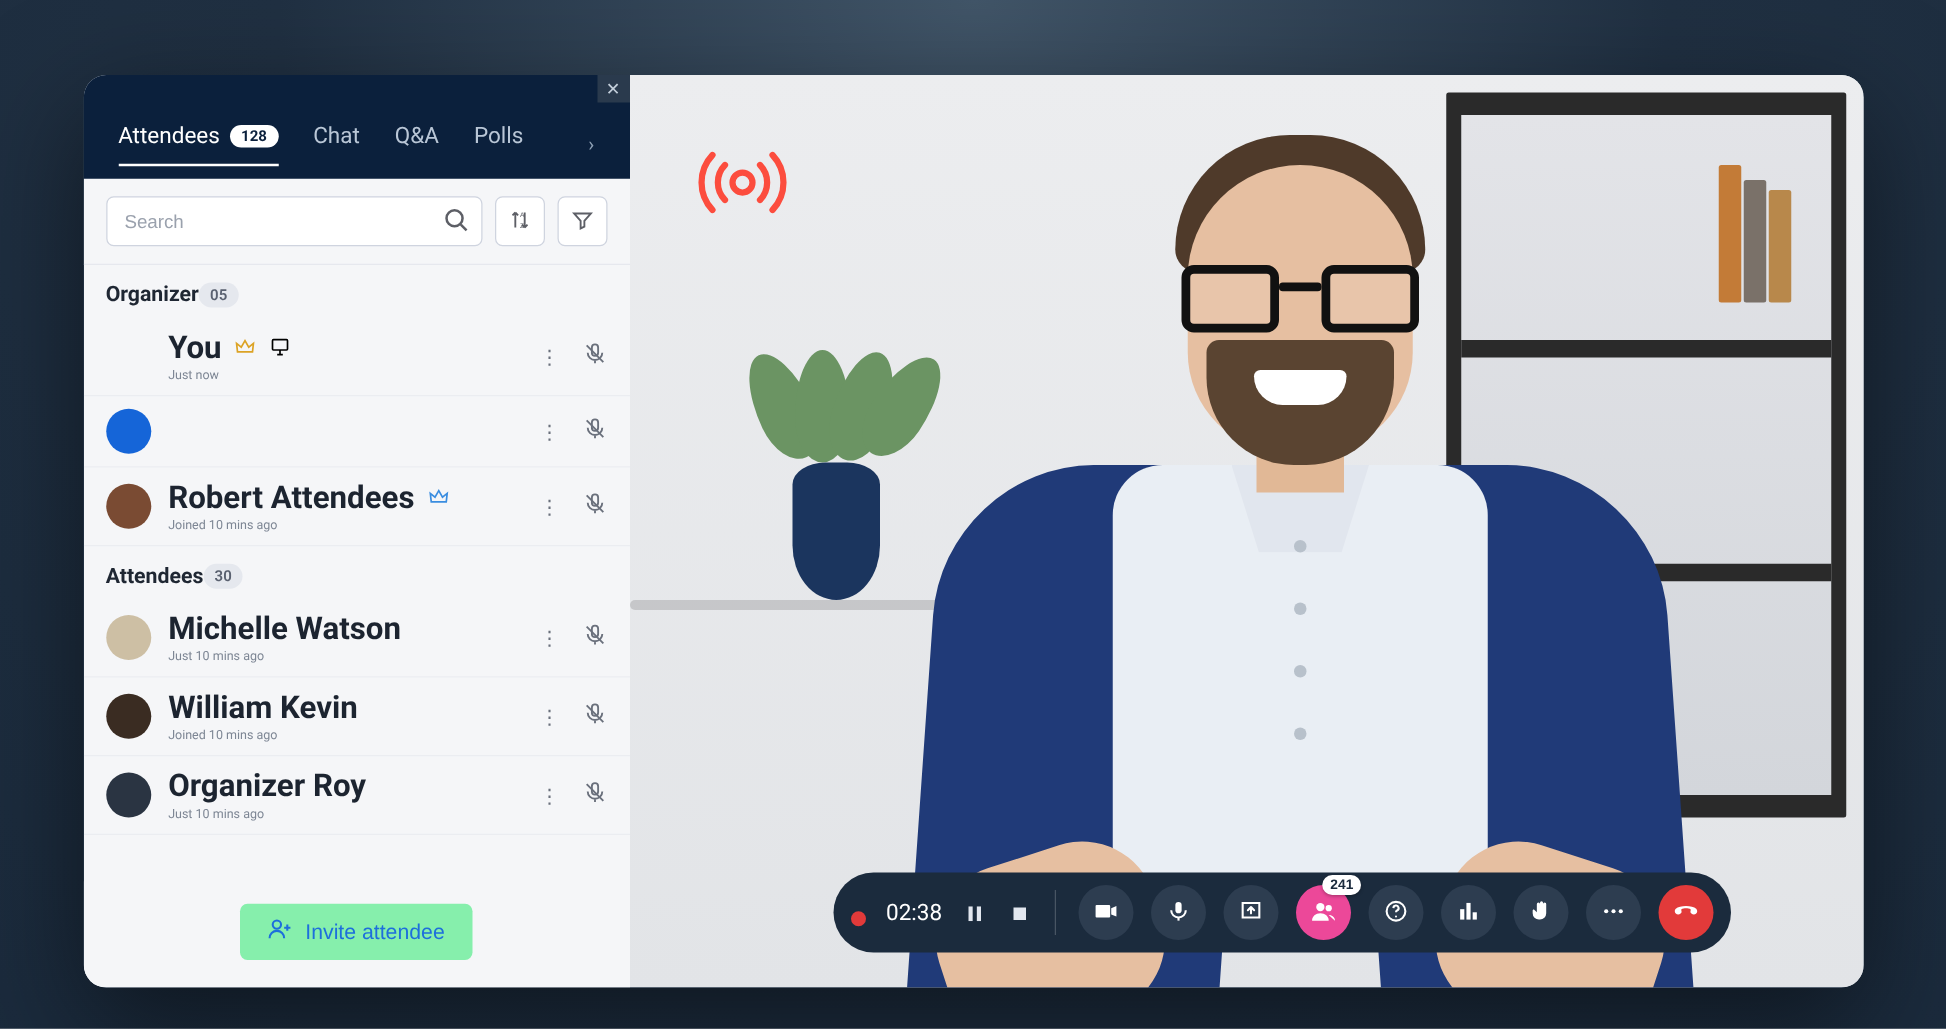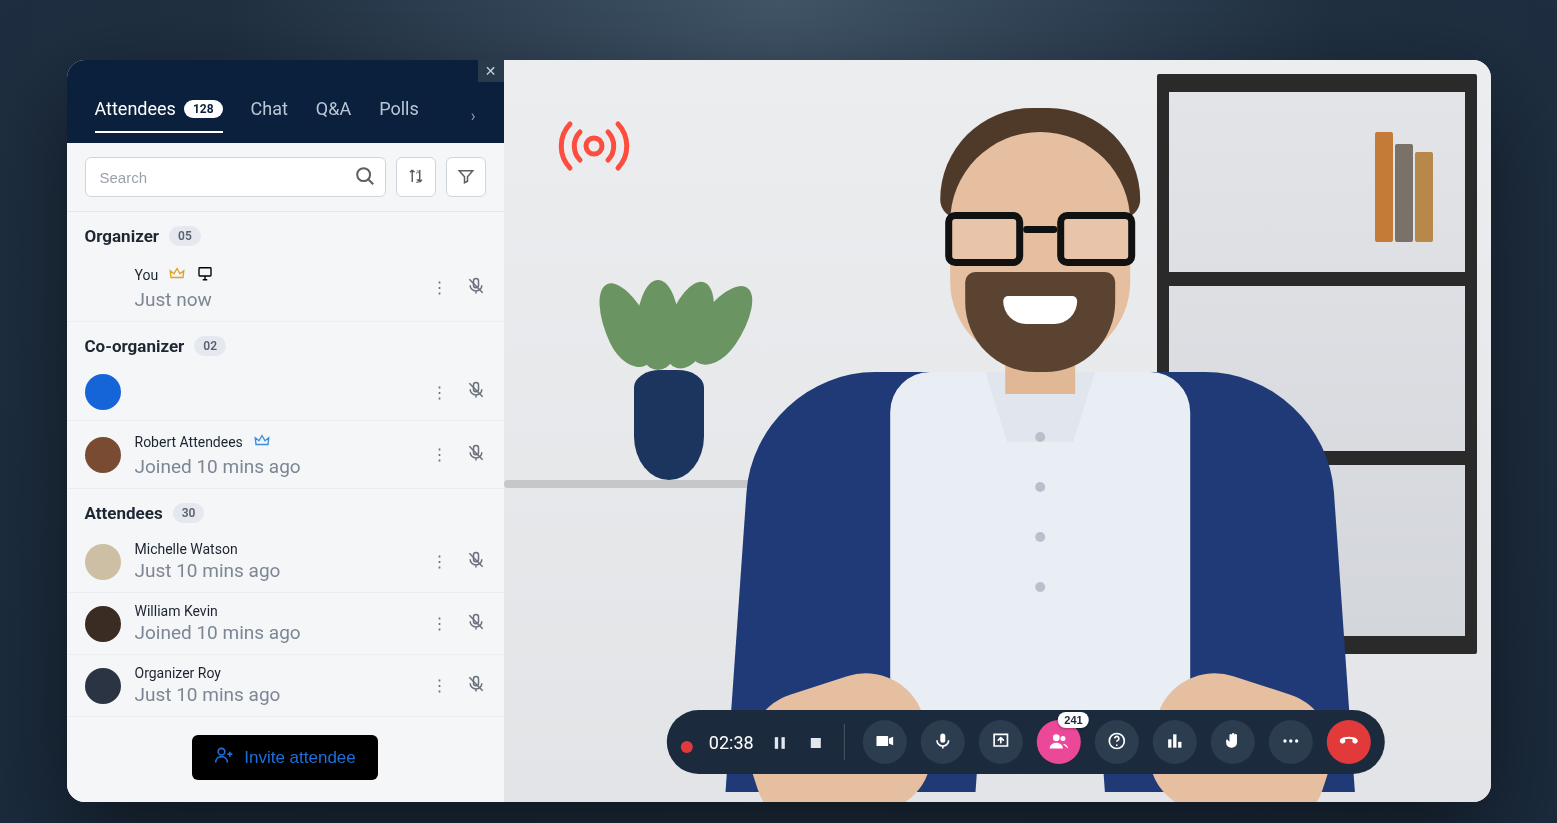--- a/index.html
+++ b/index.html
@@ -43,36 +43,36 @@
   .search-box { flex: 1; position: relative; }
   .search-box input {
     width: 100%; height: 40px; border: 1px solid #cfd4df; border-radius: 6px; padding: 0 42px 0 14px;
     font-size: 15px; background: #fff; color: #333;
   }
   .search-box input::placeholder { color: #9aa1ad; }
   .search-box .search-icon { position: absolute; right: 10px; top: 8px; color: #5d5f66; }
   .sq-btn { width: 40px; height: 40px; border: 1px solid #cfd4df; border-radius: 6px; background: #fff; color: #5d5f66; display: flex; align-items: center; justify-content: center; cursor: pointer; }
 
   .list { flex: 1; overflow: auto; }
-  .section-title { display: flex; align-items: center; gap: 10px; padding: 14px 18px 8px 18px; font-size: 17px; font-weight: 700; color: #1f2733; }
+  .section-title { display: flex; align-items: center; padding: 14px 18px 8px 18px; font-size: 17px; font-weight: 700; color: #1f2733; }
   .section-title .mini-pill { background: #e5e8ee; color: #5a6170; font-size: 12px; font-weight: 600; border-radius: 999px; padding: 3px 9px; }
 
   .attendee { display: flex; align-items: center; padding: 10px 18px; border-bottom: 1px solid #ebedf1; }
   .avatar { width: 36px; height: 36px; border-radius: 50%; margin-right: 14px; flex-shrink: 0; }
   .att-info { flex: 1; min-width: 0; }
   .att-name-row { display: flex; align-items: center; gap: 10px; }
-  .att-name { font-size: 14px; color: #1c2430; font-weight: 400; }
-  .att-sub { font-size: 19px; color: #7d8694; margin-top: 2px; }
+  .att-name { font-size: 25px; color: #1c2430; font-weight: 700; }
+  .att-sub { font-size: 10px; color: #7d8694; margin-top: 2px; }
   .role-ico { color: #dca325; }
   .role-ico.blue { color: #3a8de0; }
   .row-actions { display: flex; gap: 18px; align-items: center; color: #6a707c; }
   .row-actions > * { cursor: pointer; }
 
   .invite-bar { padding: 18px 0 22px 0; display: flex; justify-content: center; background: #f5f6f8; }
-  .invite-btn { display: flex; align-items: center; gap: 10px; color: #1d6fdc; background: #000000; border: none; border-radius: 6px; padding: 10px 22px; font-size: 17px; font-weight: 500; cursor: pointer; }
+  .invite-btn { display: flex; align-items: center; gap: 10px; color: #1d6fdc; background: #86efac; border: none; border-radius: 6px; padding: 10px 22px; font-size: 17px; font-weight: 500; cursor: pointer; }
 
   
   .video-area {
     flex: 1; position: relative; background: #dfe2e5; overflow: hidden;
   }
   .scene { position: absolute; inset: 0; }
   .wall { position: absolute; inset: 0; background: linear-gradient(180deg,#ecedef 0%, #e2e4e7 100%); }
   .shelf { position: absolute; right: 14px; top: 14px; width: 320px; height: 580px; border: 18px solid #2a2a2a; border-left-width: 12px; border-right-width: 12px; border-radius: 2px; background: linear-gradient(#e3e4e8,#d3d6db); }
   .shelf::before, .shelf::after { content: ""; position: absolute; left: 0; right: 0; height: 14px; background: #2a2a2a; }
   .shelf::before { top: 33%; } .shelf::after { top: 66%; }
@@ -227,24 +227,20 @@
           <span>
             <svg width="20" height="20" viewBox="0 0 24 24" fill="none" stroke="currentColor" stroke-width="1.8">
                 <rect x="9" y="3" width="6" height="11" rx="3"></rect>
                 <path d="M5 11a7 7 0 0 0 14 0M12 18v3"></path>
                 <line x1="4" y1="4" x2="20" y2="20"></line>
               </svg>
           </span>
         </div>
       </div>
 
-      <div class="section-title">
-        <span>Co-organizer</span>
-        <span class="mini-pill">02</span>
-      </div>
       <div class="attendee">
         <div class="avatar" style="background:#1565d8;"></div>
         <div class="att-info">
         </div>
         <div class="row-actions">
           <span>⋮</span>
           <span>
             <svg width="20" height="20" viewBox="0 0 24 24" fill="none" stroke="currentColor" stroke-width="1.8">
                 <rect x="9" y="3" width="6" height="11" rx="3"></rect>
                 <path d="M5 11a7 7 0 0 0 14 0M12 18v3"></path>

